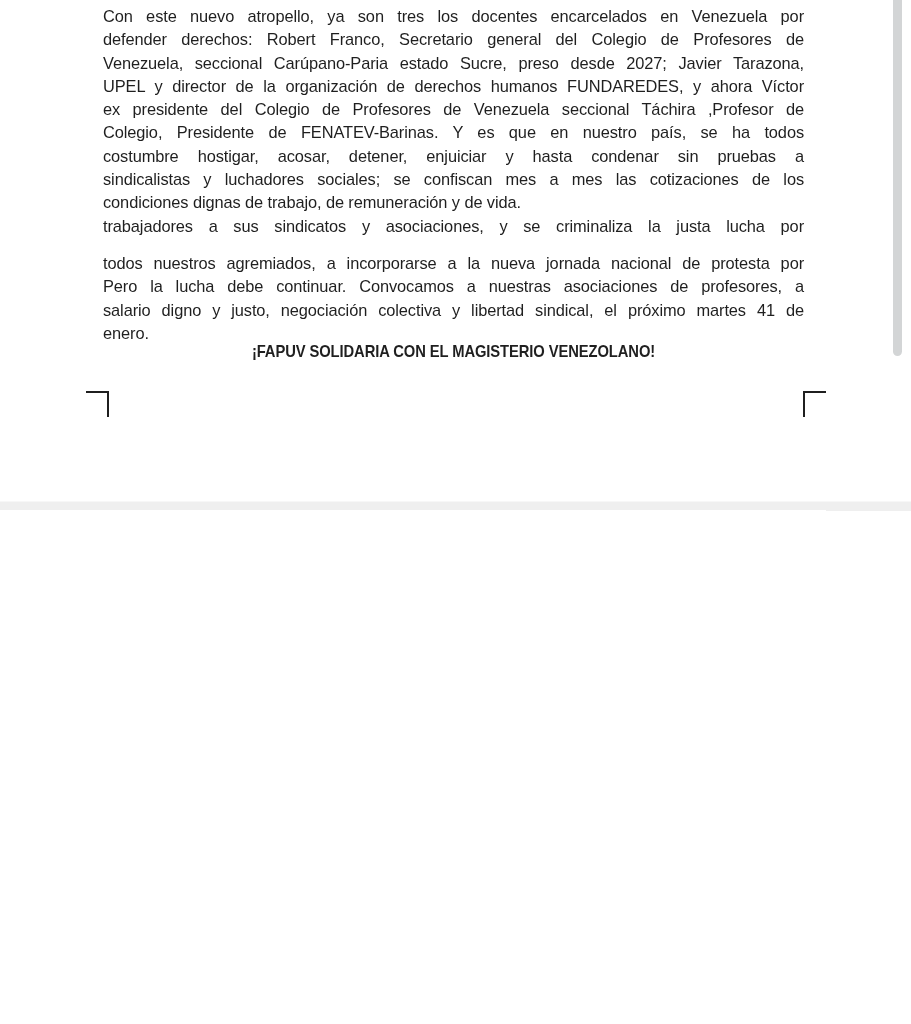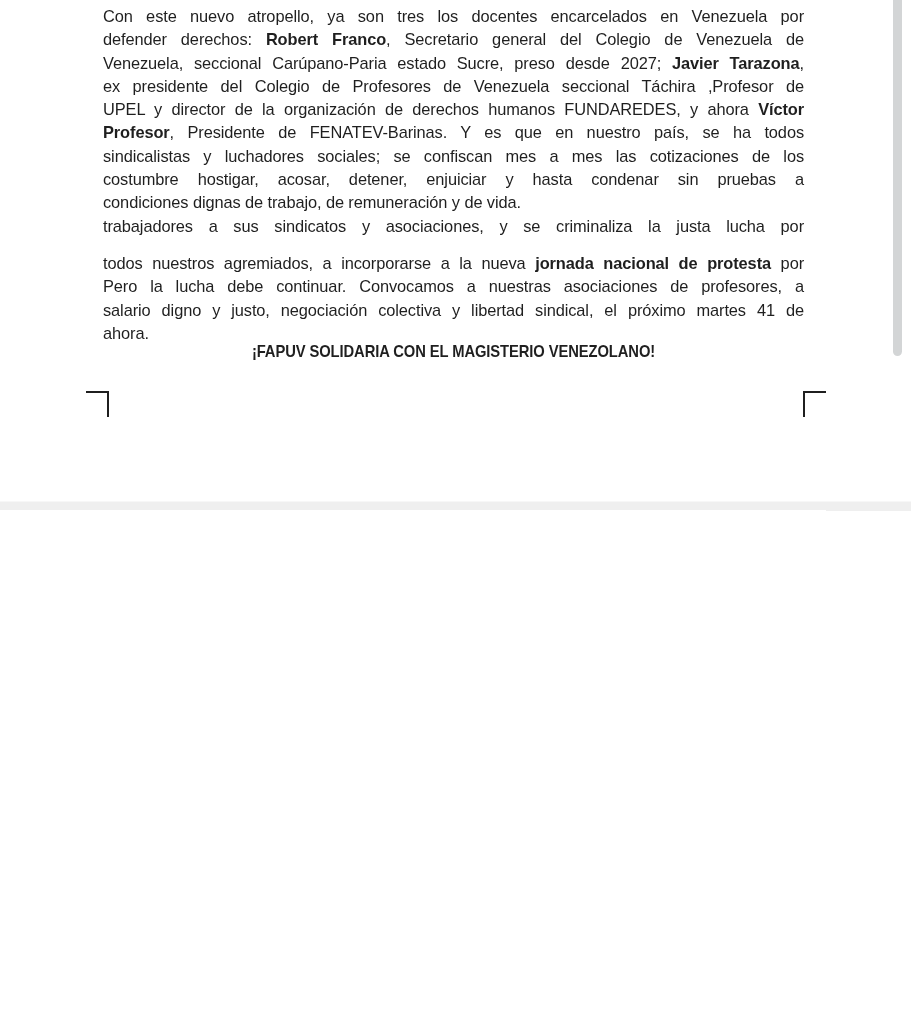--- a/index.html
+++ b/index.html
@@ -20,21 +20,21 @@
   #page2 { top: 510px; height: 514px; }
 
   
   .textblock { position: absolute; left: 103px; width: 701px;
                font-size: 16.4px; line-height: 23.3px; letter-spacing: -0.1px; }
   .line { white-space: nowrap; }
   .justified .line { text-align: justify; text-align-last: justify; }
   .justified .line.last { text-align-last: left; }
   .centered .line { text-align: center; }
   .caps .line { transform: scaleX(0.9); transform-origin: 50% 0; }
-  b { font-weight: bold; }
+  b { font-weight: normal; }
 
   #para1 { top: 5px; }
   #para2 { top: 252px; }
   #p1-heading { top: 340px; font-weight: bold; }
 
   
   .mark { position: absolute; width: 21px; height: 24px; }
   .mark-color { border-color: var(--boundary-mark, #c5c7c9); }
   #mark-p1-left  { left: 86px;  top: 391px; border-top: 2px solid; border-right: 2px solid; }
   #mark-p1-right { left: 803px; top: 391px; border-top: 2px solid; border-left: 2px solid; }
@@ -45,35 +45,35 @@
     background: var(--scrollbar-thumb, #d3d5d6);
     border-radius: 0 0 5px 5px;
   }
 </style>
 </head>
 <body>
 
 <div id="page1" class="page">
   <div id="para1" class="textblock justified">
       <div class="line"><span>Con este nuevo atropello, ya son tres los docentes encarcelados en Venezuela por</span></div>
-      <div class="line"><span>defender derechos: </span><b>Robert Franco</b><span>, Secretario general del Colegio de Venezuela de</span></div>
+      <div class="line"><span>defender derechos: </span><b>Robert Franco</b><span>, Secretario general del Colegio de Profesores de</span></div>
       <div class="line"><span>Venezuela, seccional Carúpano-Paria estado Sucre, preso desde 2027; </span><b>Javier Tarazona</b><span>,</span></div>
+      <div class="line"><span>UPEL y director de la organización de derechos humanos FUNDAREDES, y ahora </span><b>Víctor</b></div>
       <div class="line"><span>ex presidente del Colegio de Profesores de Venezuela seccional Táchira ,Profesor de</span></div>
-      <div class="line"><span>UPEL y director de la organización de derechos humanos FUNDAREDES, y ahora </span><b>Víctor</b></div>
-      <div class="line"><b>Profesor</b><span>, Presidente de FENATEV-Barinas. Y es que en nuestro país, se ha todos</span></div>
+      <div class="line"><b>Colegio</b><span>, Presidente de FENATEV-Barinas. Y es que en nuestro país, se ha todos</span></div>
+      <div class="line"><span>costumbre hostigar, acosar, detener, enjuiciar y hasta condenar sin pruebas a</span></div>
       <div class="line"><span>sindicalistas y luchadores sociales; se confiscan mes a mes las cotizaciones de los</span></div>
-      <div class="line"><span>costumbre hostigar, acosar, detener, enjuiciar y hasta condenar sin pruebas a</span></div>
       <div class="line last"><span>condiciones dignas de trabajo, de remuneración y de vida.</span></div>
       <div class="line"><span>trabajadores a sus sindicatos y asociaciones, y se criminaliza la justa lucha por</span></div>
     </div>
   <div id="para2" class="textblock justified">
       <div class="line"><span>todos nuestros agremiados, a incorporarse a la nueva </span><b>jornada nacional de protesta</b><span> por</span></div>
       <div class="line"><span>Pero la lucha debe continuar. Convocamos a nuestras asociaciones de profesores, a</span></div>
       <div class="line"><span>salario digno y justo, negociación colectiva y libertad sindical, el próximo martes 41 de</span></div>
-      <div class="line last"><span>ahora.</span></div>
+      <div class="line last"><span>enero.</span></div>
     </div>
   <div id="p1-heading" class="textblock centered caps">
       <div class="line last">¡FAPUV SOLIDARIA CON EL MAGISTERIO VENEZOLANO!</div>
     </div>
   <div id="mark-p1-left" class="mark mark-color"></div>
   <div id="mark-p1-right" class="mark mark-color"></div>
 </div>
 
 <div id="page-gap"></div>
 

